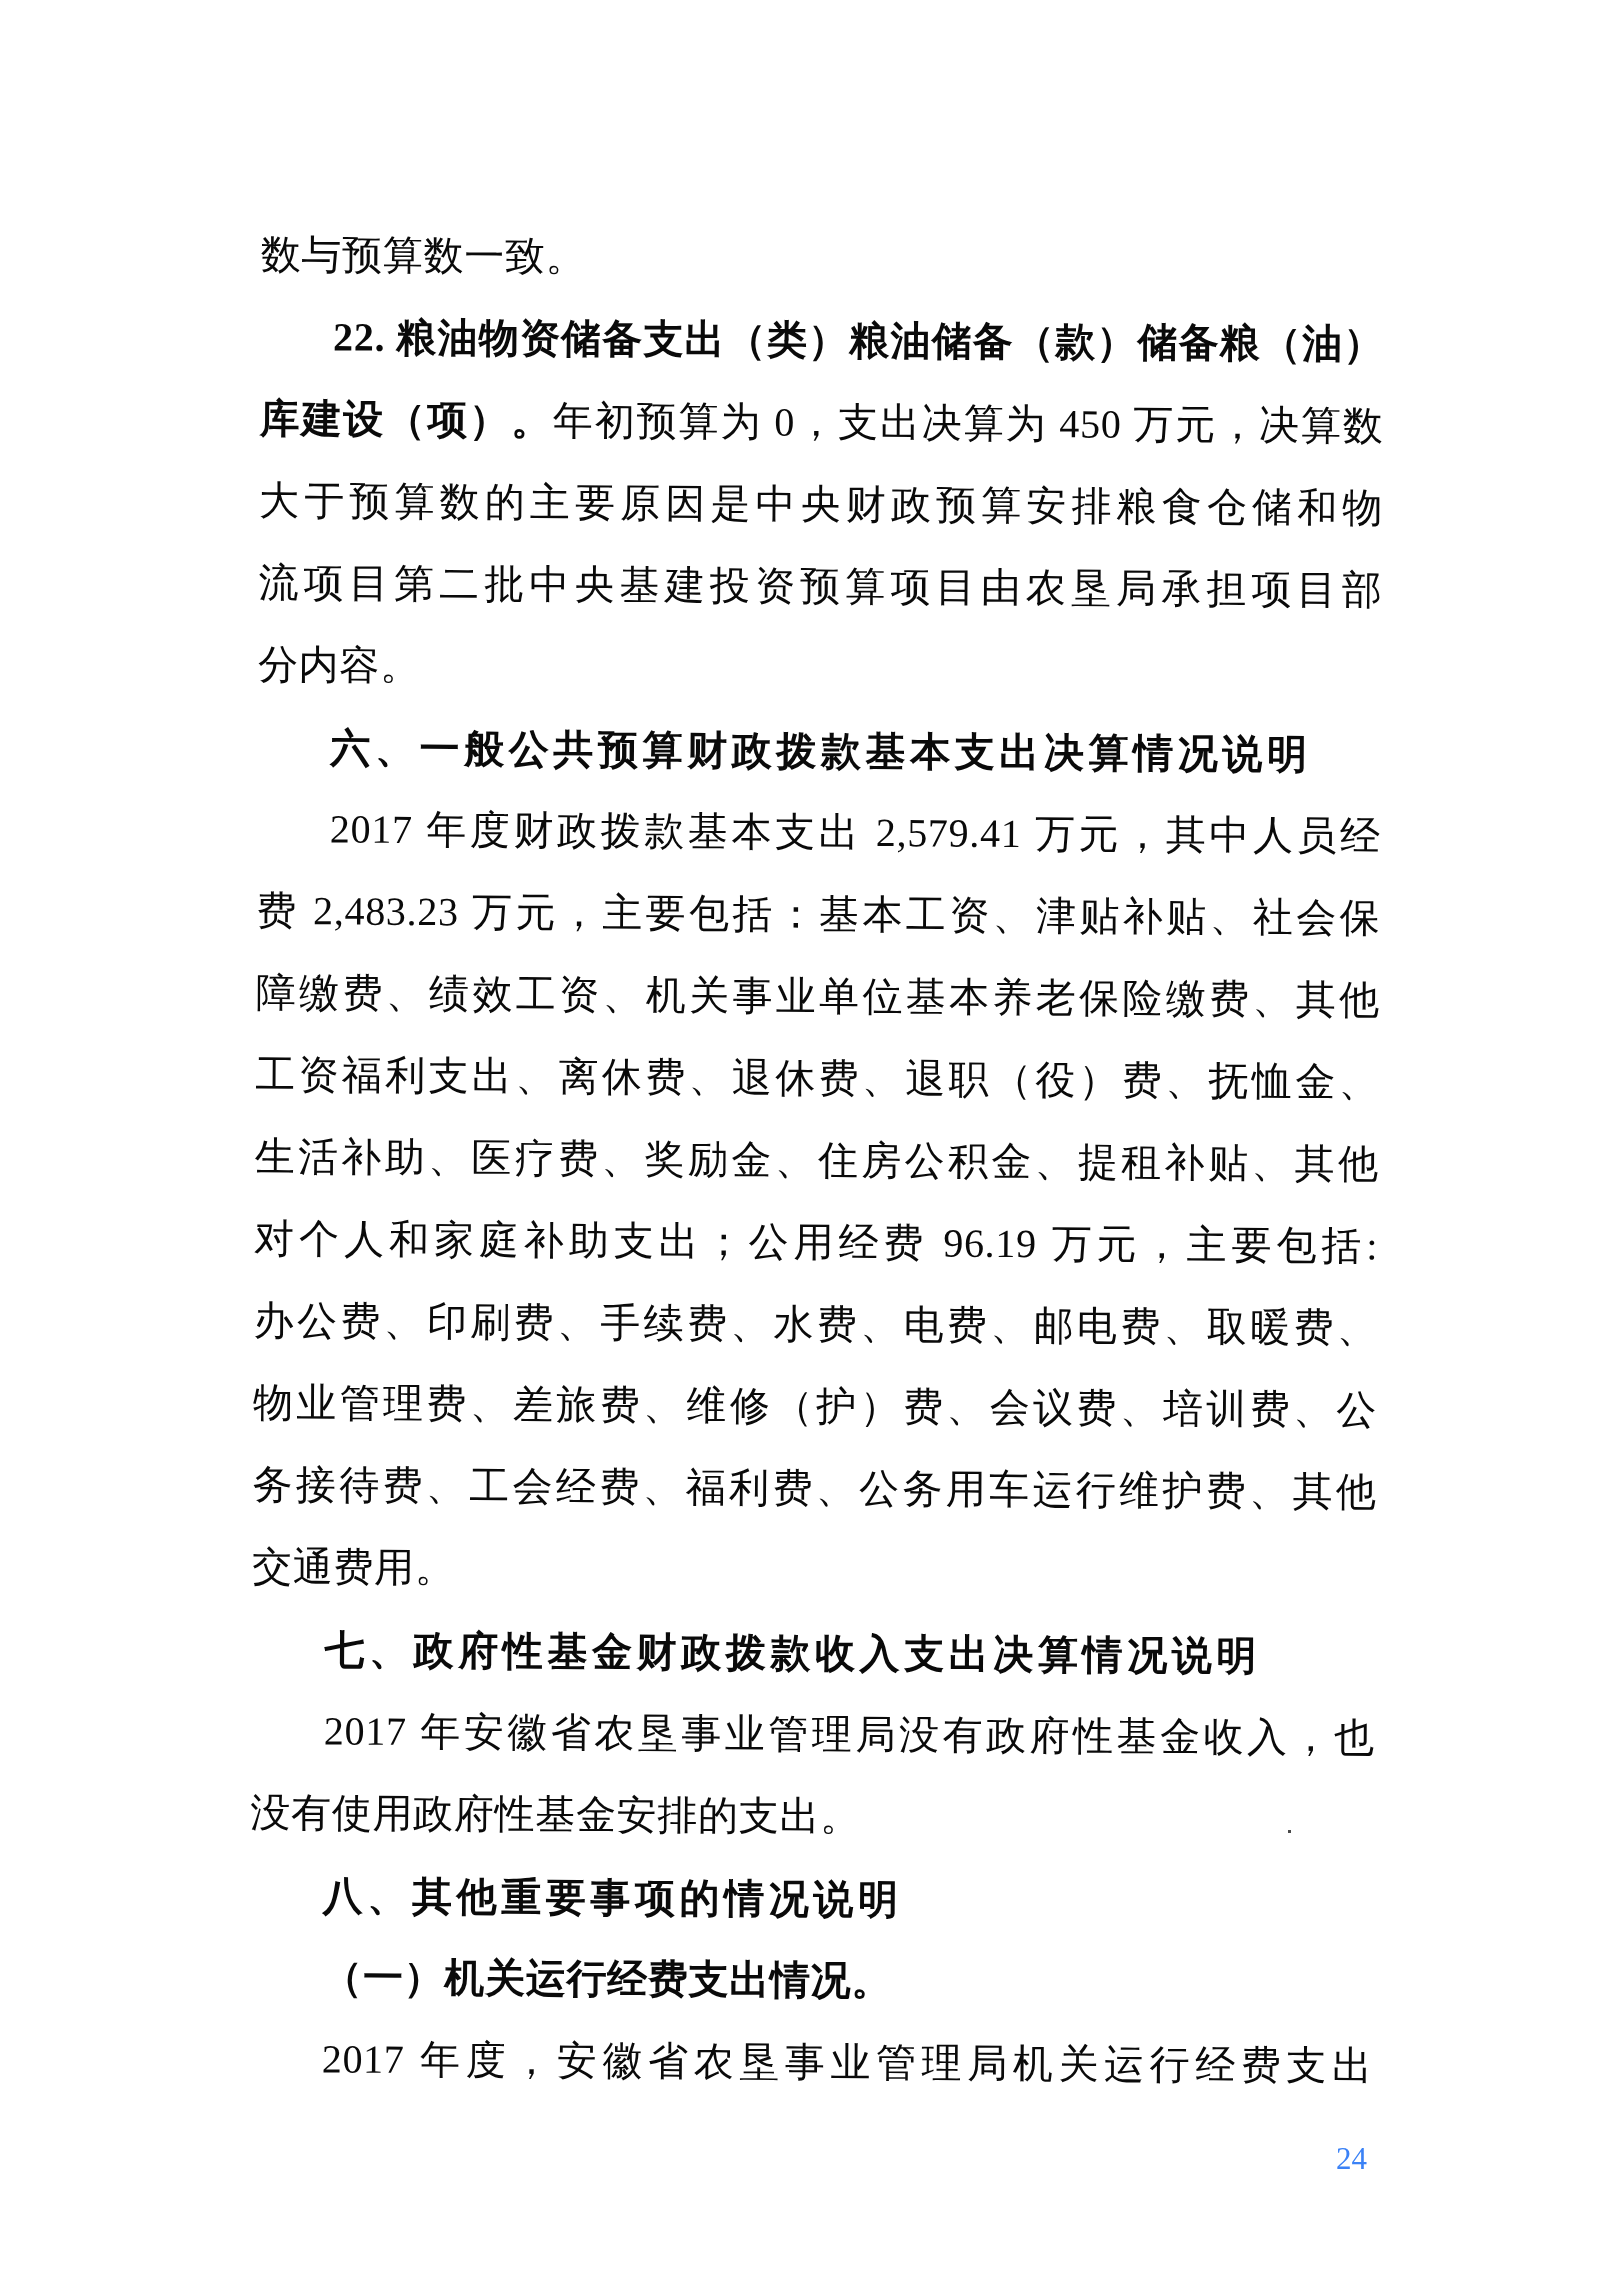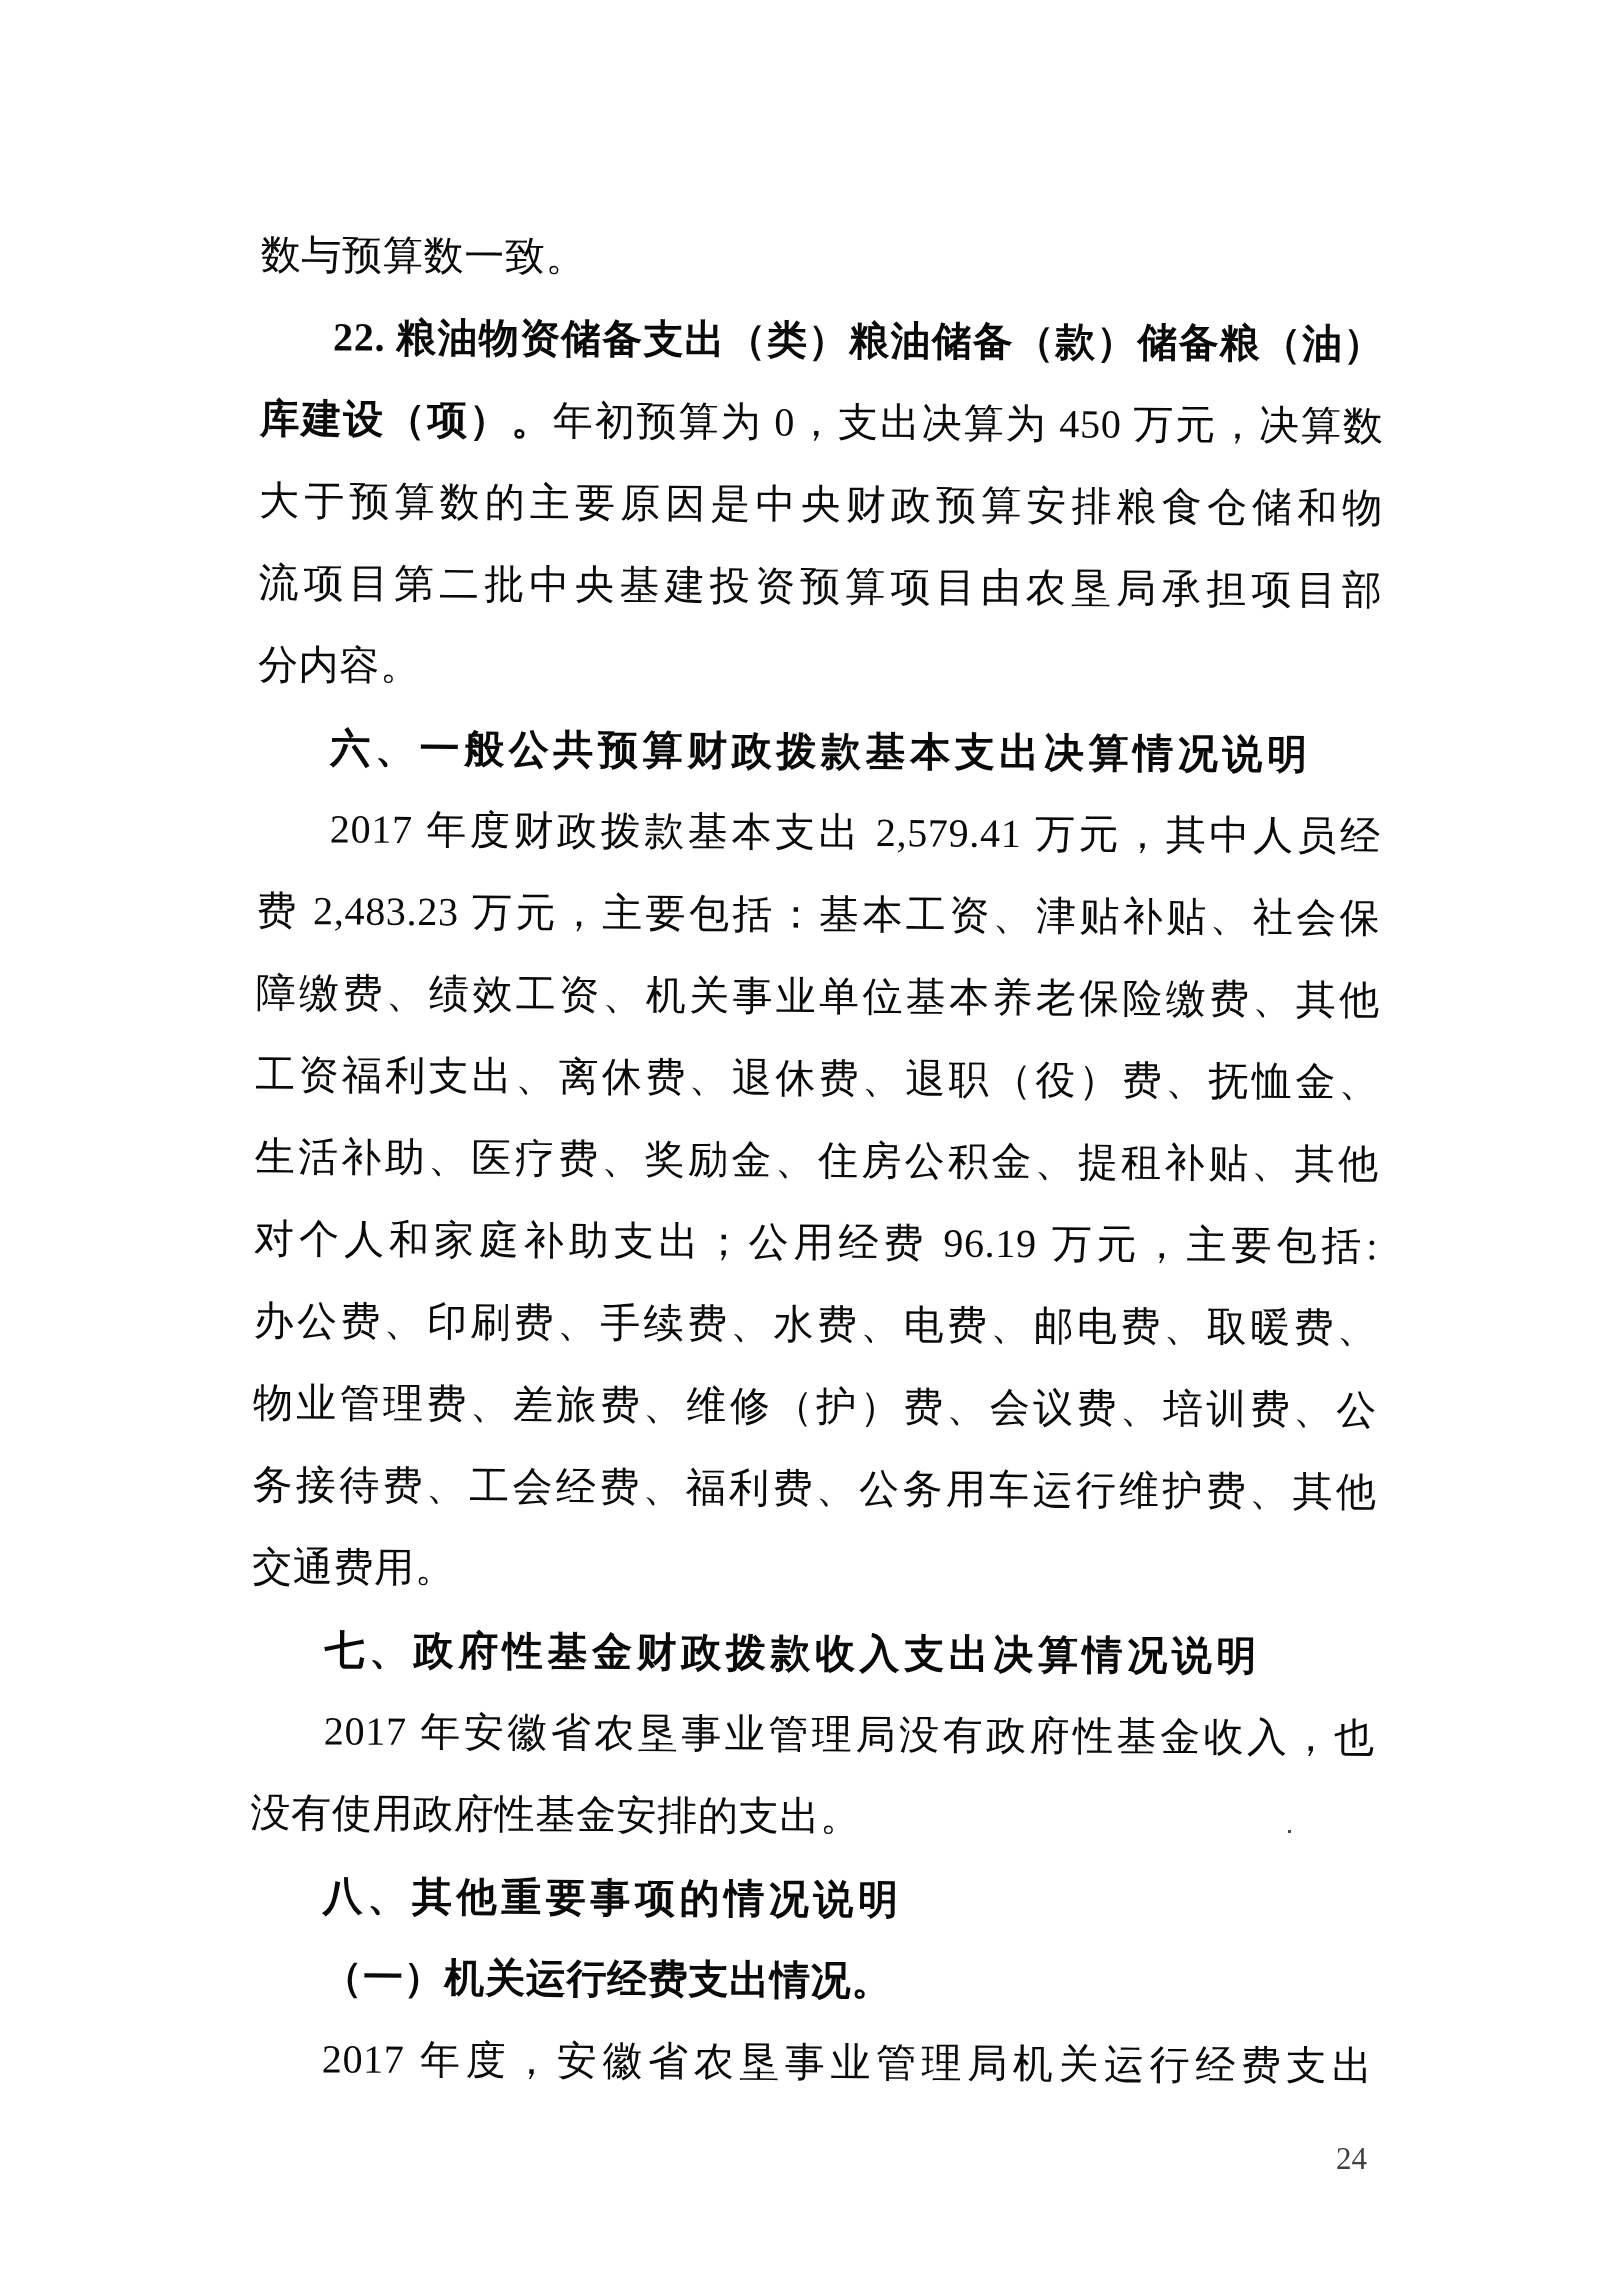--- a/index.html
+++ b/index.html
@@ -44,21 +44,21 @@
     font-size: 40px;
     letter-spacing: 4.6px;
   }
   .page-number {
     position: absolute;
     left: 1336px;
     top: 2139px;
     font-size: 31px;
     line-height: 39px;
     font-family: "Liberation Serif", serif;
-    color: #404040;
+    color: #3b82f6;
   }
   .speck {
     position: absolute;
     left: 1288px;
     top: 1830px;
     width: 3.3px;
     height: 2.6px;
     background: #4a4a4a;
   }
 </style>

